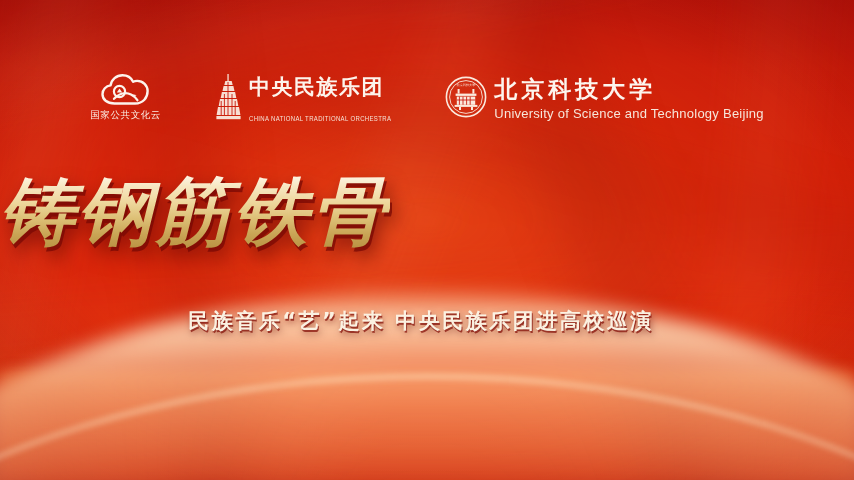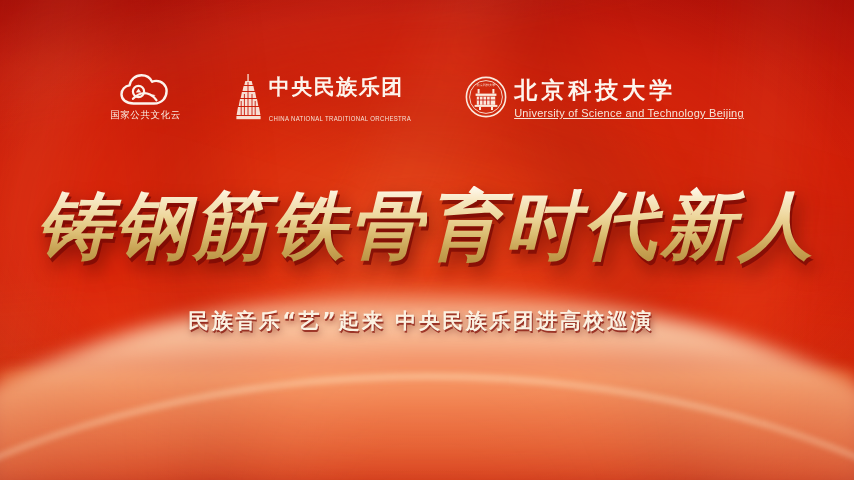--- a/index.html
+++ b/index.html
@@ -185,35 +185,34 @@
   .logo-ustb .txtblock { display: flex; flex-direction: column; gap: 1px; }
   .logo-ustb .cn {
     font-size: 23px;
     font-weight: bold;
     letter-spacing: 4px;
     color: #fdf5ee;
     white-space: nowrap;
     font-family: "DejaVu Sans", sans-serif;
   }
   .logo-ustb .en {
-    font-size: 11px;
+    font-size: 13px;
     letter-spacing: 0.25px;
     color: #f7e6da;
     white-space: nowrap;
-    text-decoration: underline;
   }
 
   
   .title-row {
     position: absolute;
-    top: 186px;
+    top: 172px;
     left: 0;
     right: 0;
     display: flex;
-    justify-content: center;
+    justify-content: space-between;
     align-items: baseline;
   }
   .title-part {
     font-family: "DejaVu Sans", sans-serif;
     font-size: 74px;
     font-weight: bold;
     line-height: 1.08;
     letter-spacing: 4px;
     font-style: italic;
     white-space: nowrap;
@@ -345,21 +344,20 @@
         <span class="txtblock">
           <span class="cn">北京科技大学</span>
           <span class="en">University of Science and Technology Beijing</span>
         </span>
       </div>
 
     </div>
 
     <div class="title-row">
       <span class="title-part">铸钢筋铁骨</span>
-      <span class="title-part">育时代新人</span>
     </div>
 
     <div class="subtitle">
       <div class="sub-line line1">民族音乐“艺”起来 中央民族乐团进高校巡演</div>
     </div>
 
   </div>
 </div>
 
 </body></html>

